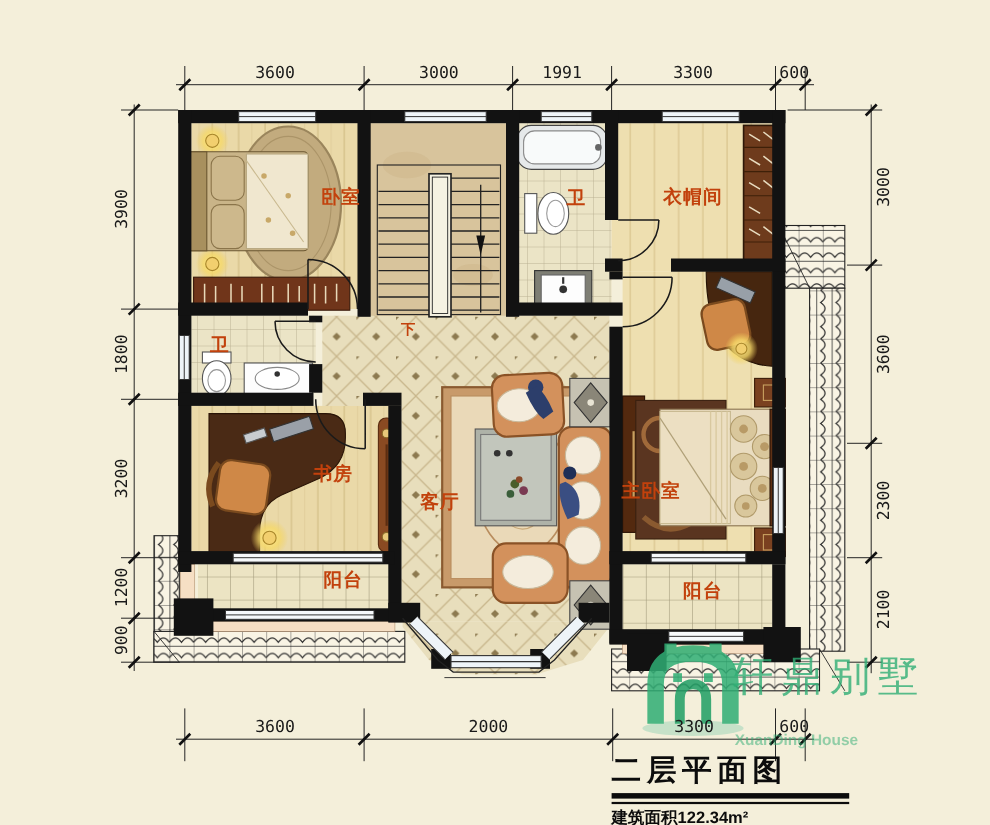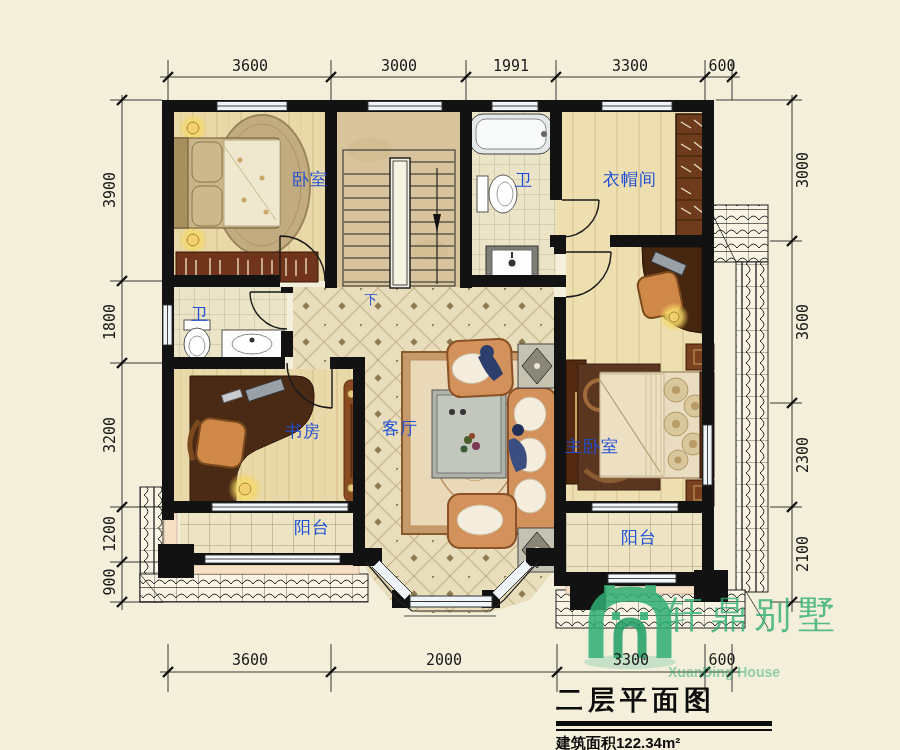--- a/index.html
+++ b/index.html
@@ -1,20 +1,20 @@
 <!DOCTYPE html>
 <html><head>
 <meta charset="utf-8">
 <style>
   html,body{margin:0;padding:0;background:#f4efda;}
   .canvas{position:relative;width:900px;height:750px;background:#f4efda;overflow:hidden;
           font-family:"Liberation Sans",sans-serif;}
   .canvas svg{position:absolute;left:0;top:0;}
   .labels{position:absolute;left:0;top:0;width:900px;height:750px;}
-  .lab{position:absolute;transform:translate(-50%,-50%);color:#1d4ed8;font-weight:normal;
+  .lab{position:absolute;transform:translate(-50%,-50%);color:#c2410c;font-weight:bold;
        font-size:17px;white-space:nowrap;letter-spacing:1px;}
   .dim{position:absolute;transform:translate(-50%,-50%);color:#1a1a1a;font-weight:normal;
        font-size:15px;font-family:"DejaVu Sans Mono",monospace;white-space:nowrap;letter-spacing:0;}
   .dim.rot{transform:translate(-50%,-50%) rotate(-90deg);}
   .small{font-size:13px;letter-spacing:0;}
   .titleblock{position:absolute;left:556px;top:682px;width:216px;}
   .titleblock .main{font-size:27px;font-weight:bold;color:#0c0c0c;letter-spacing:5px;white-space:nowrap;}
   .rule-thick{height:5px;background:#0c0c0c;margin-top:3px;}
   .rule-thin{height:2px;background:#0c0c0c;margin-top:3px;}
   .area-line{font-size:15px;color:#0c0c0c;margin-top:3px;border-bottom:1px solid #0c0c0c;
@@ -394,21 +394,21 @@
   <rect x="640" y="612" width="8" height="8" fill="#2fae74"></rect>
 </g>
 </svg>
 
 <div class="labels">
   <span class="lab" style="left:310px;top:179px">卧室</span>
   <span class="lab" style="left:524px;top:180px">卫</span>
   <span class="lab" style="left:630px;top:179px">衣帽间</span>
   <span class="lab" style="left:200px;top:314px">卫</span>
   <span class="lab" style="left:303px;top:431px">书房</span>
-  <span class="lab" style="left:400px;top:428px">客厅</span>
+  <span class="lab" style="left:400px;top:456px">客厅</span>
   <span class="lab" style="left:592px;top:446px">主卧室</span>
   <span class="lab" style="left:312px;top:527px">阳台</span>
   <span class="lab" style="left:639px;top:537px">阳台</span>
   <span class="lab small" style="left:371px;top:300px">下</span>
 
   <span class="dim" style="left:250px;top:66px">3600</span>
   <span class="dim" style="left:399px;top:66px">3000</span>
   <span class="dim" style="left:511px;top:66px">1991</span>
   <span class="dim" style="left:630px;top:66px">3300</span>
   <span class="dim" style="left:722px;top:66px">600</span>

